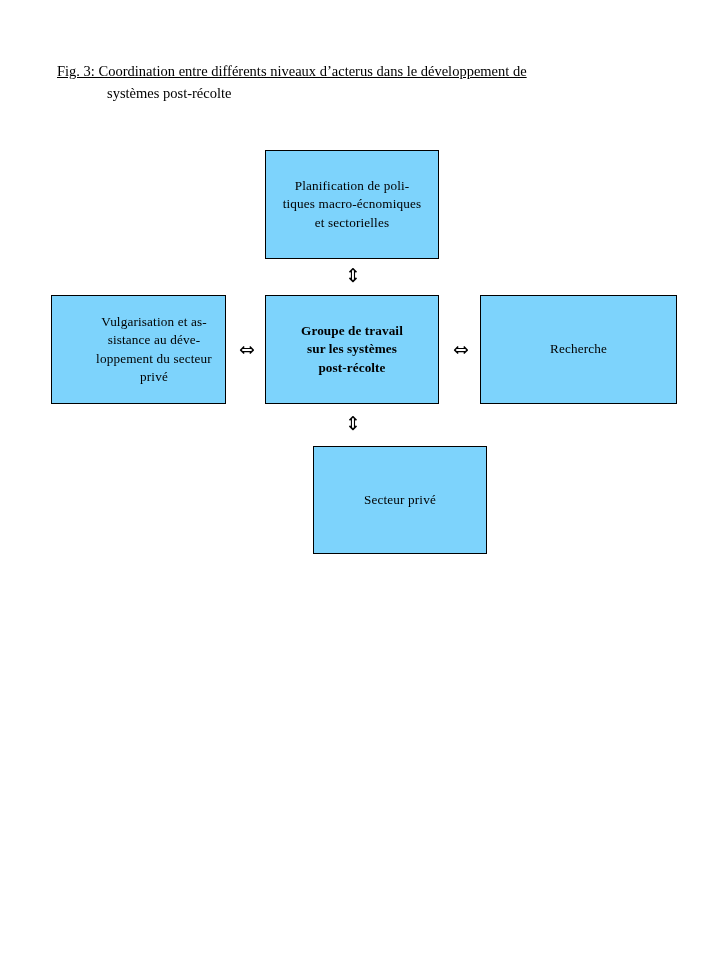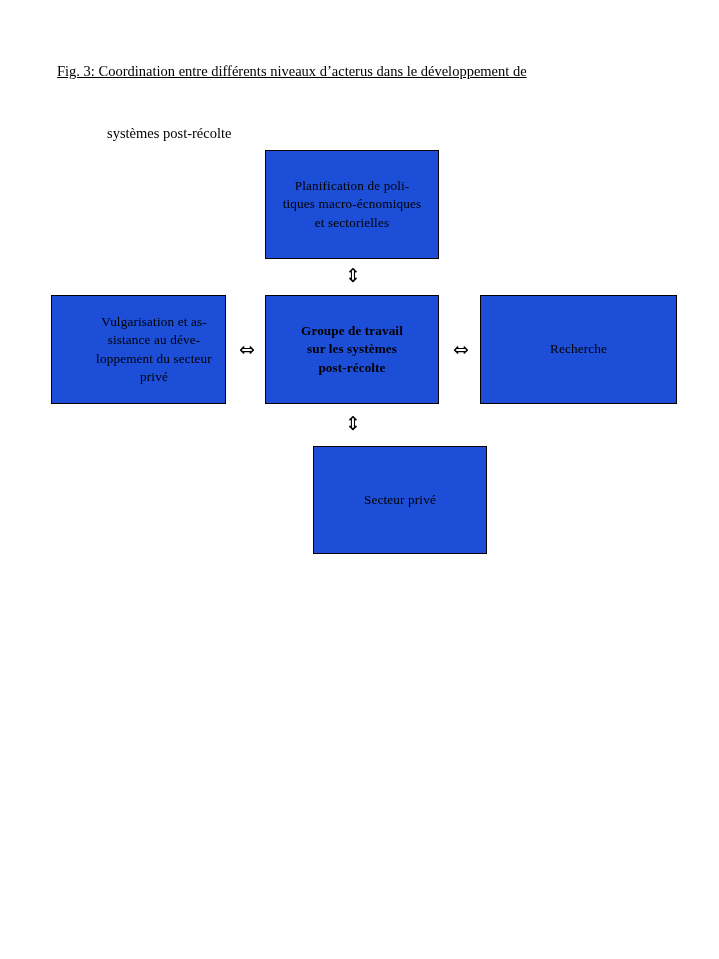--- a/index.html
+++ b/index.html
@@ -29,29 +29,28 @@
     color: #000;
     white-space: nowrap;
   }
   #figure-title .title-line-1 {
     display: block;
     text-decoration: underline;
   }
   #figure-title .title-line-2 {
     display: block;
     padding-left: 50px;
-    margin-top: 40px;
   }
 
   
   .node-box {
     position: absolute;
     box-sizing: border-box;
     border: 1.4px solid #000000;
-    background: #1d4ed8;
+    background: #7dd3fc;
     display: flex;
     align-items: center;
     justify-content: center;
     text-align: center;
   }
   .node-box .node-label {
     display: block;
     font-size: 13.2px;
     line-height: 18.5px;
     letter-spacing: 0.15px;

